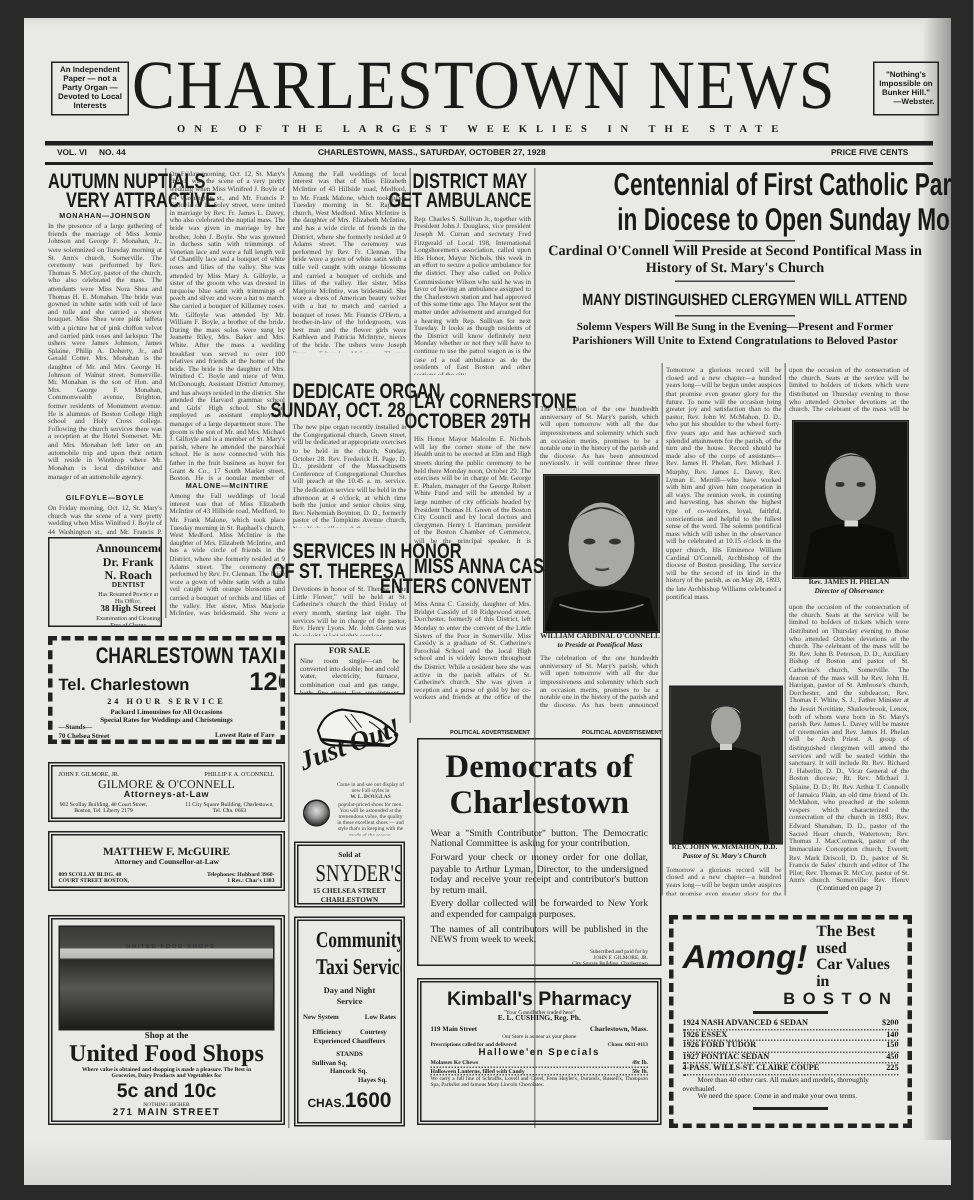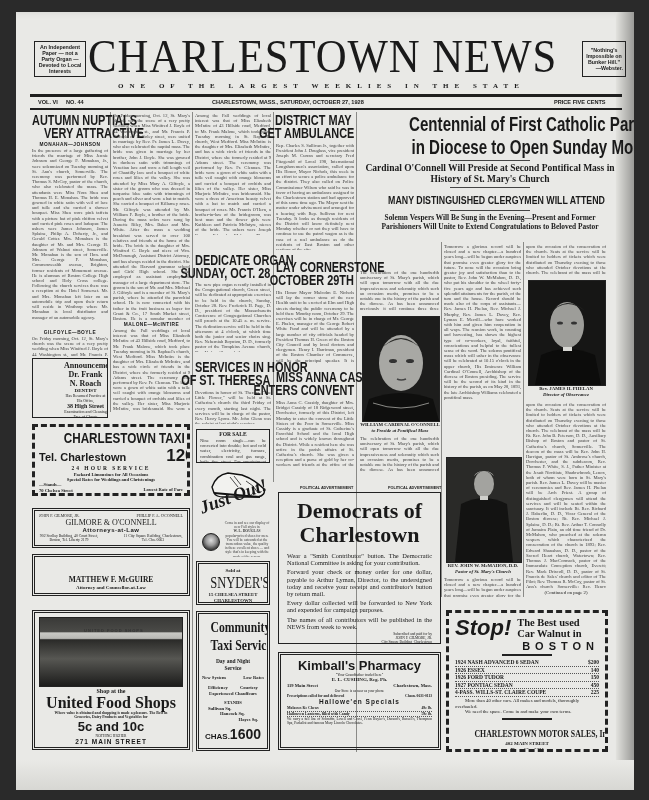--- a/index.html
+++ b/index.html
@@ -105,21 +105,21 @@
         <span>PHILLIP F. A. O'CONNELL</span>
       </div>
     <div style="font:8px/9px 'Liberation Serif',serif;">GILMORE &amp; O'CONNELL</div>
     <div style="font:bold 6px/7px 'Liberation Sans',sans-serif;letter-spacing:.5px;">Attorneys-at-Law</div>
     <div style="display:flex;justify-content:space-between;font:3.8px/4.4px 'Liberation Serif',serif;">
         <span style="width:60px;text-align:center">902 Scollay Building, 40 Court Street, Boston, Tel. Liberty 2179</span>
         <span style="width:60px;text-align:center">11 City Square Building, Charlestown, Tel. Cha. 0663</span>
       </div>
   </div>
 
-  <div class="ab box dbl" style="left:16px;top:542px;width:158px;height:40px;padding:18px 4px;">
+  <div class="ab box dbl" style="left:16px;top:542px;width:158px;height:40px;padding:6px 4px;">
     <div style="font:bold 7.5px/9px 'Liberation Serif',serif;">MATTHEW F. McGUIRE</div>
     <div style="font:bold 5px/7px 'Liberation Serif',serif;">Attorney and Counsellor-at-Law</div>
     <div style="display:flex;justify-content:space-between;font:bold 3.8px/4.4px 'Liberation Serif',serif;margin-top:2px;">
         <span style="width:50px;text-align:left">809 SCOLLAY BLDG. 40 COURT STREET BOSTON, MASS.</span>
         <span style="width:46px;text-align:right">Telephones: Hubbard 3960-1 Res.: Char's 1383</span>
       </div>
   </div>
 
   <div class="ab box dbl" style="left:16px;top:598px;width:158px;height:140px;padding:4px;">
     <div class="photo" style="height:68px;background:linear-gradient(180deg,#3a3a38 0,#4a4a47 20%,#c8c8c4 22%,#b8b8b4 30%,#2a2a28 32%,#575753 60%,#1c1c1b 100%);position:relative;">
@@ -300,24 +300,24 @@
     <div style="font:6.4px/7.2px 'Liberation Serif',serif;margin-top:2px;text-align:justify;">The names of all contributors will be published in the NEWS from week to week.</div>
     <div style="text-align:right;font:3.6px/4.2px 'Liberation Serif',serif;margin-top:2px;">
       <div>Subscribed and paid for by</div>
       <div>JOHN F. GILMORE, JR.</div>
       <div>City Square Building, Charlestown</div>
     </div>
   </div>
 
   <div class="ab box dash" style="left:430px;top:598px;width:162px;height:142px;padding:3px 6px;text-align:left;">
     <div style="display:flex;align-items:center;">
-      <div style="font:italic bold 22px/24px 'Liberation Sans',sans-serif;">Stop!</div>
+      <div style="font:italic bold 22px/24px 'Liberation Sans',sans-serif;">Among!</div>
       <div style="margin-left:6px;font:bold 10.5px/11px 'Liberation Serif',serif;">
         <div>The Best used</div>
-        <div>Car Walnut in</div>
+        <div>Car Values in</div>
       </div>
     </div>
     <div style="text-align:right;font:bold 11px/13px 'Liberation Sans',sans-serif;letter-spacing:5px;">BOSTON</div>
     <div style="width:50px;height:2px;background:#222;margin:1px auto 3px;"></div>
     <div class="price-row">
         <span>1924 NASH ADVANCED 6 SEDAN</span>
         <span>$200</span>
       </div>
     <div class="price-row">
         <span>1926 ESSEX</span>

